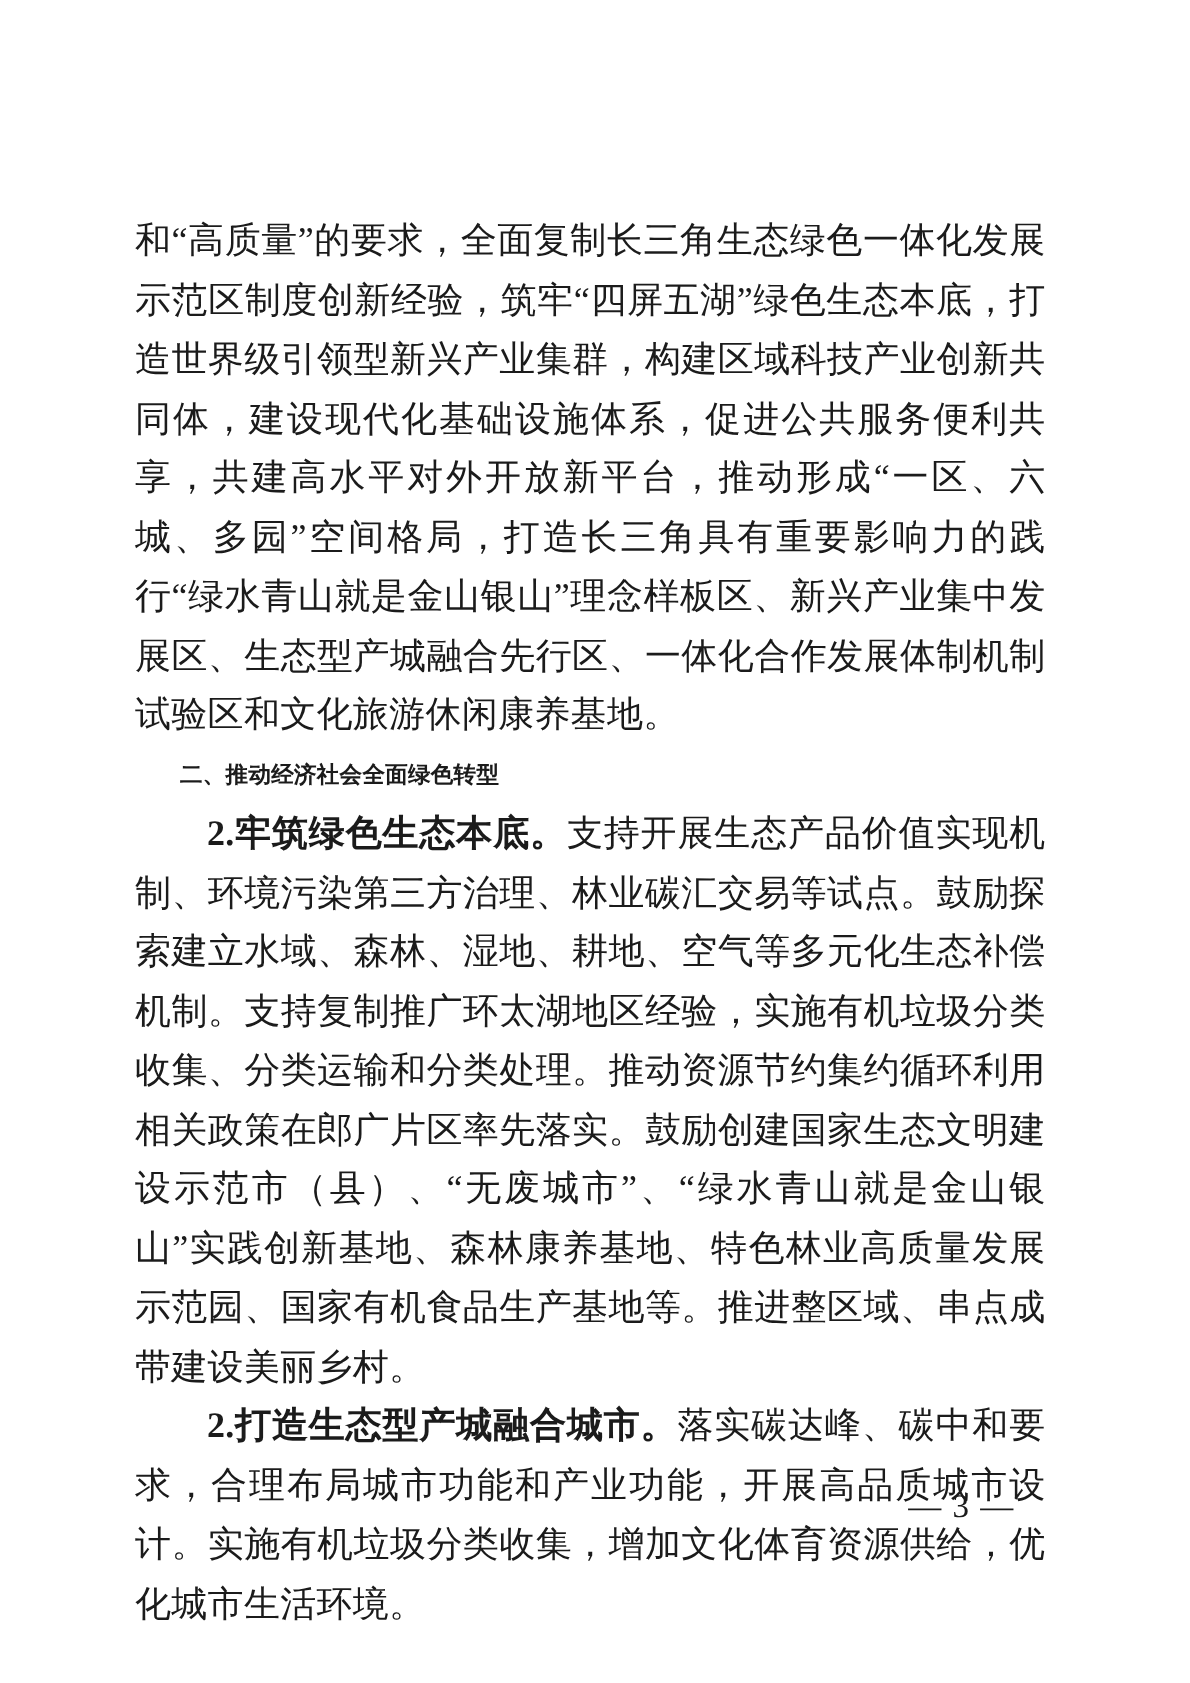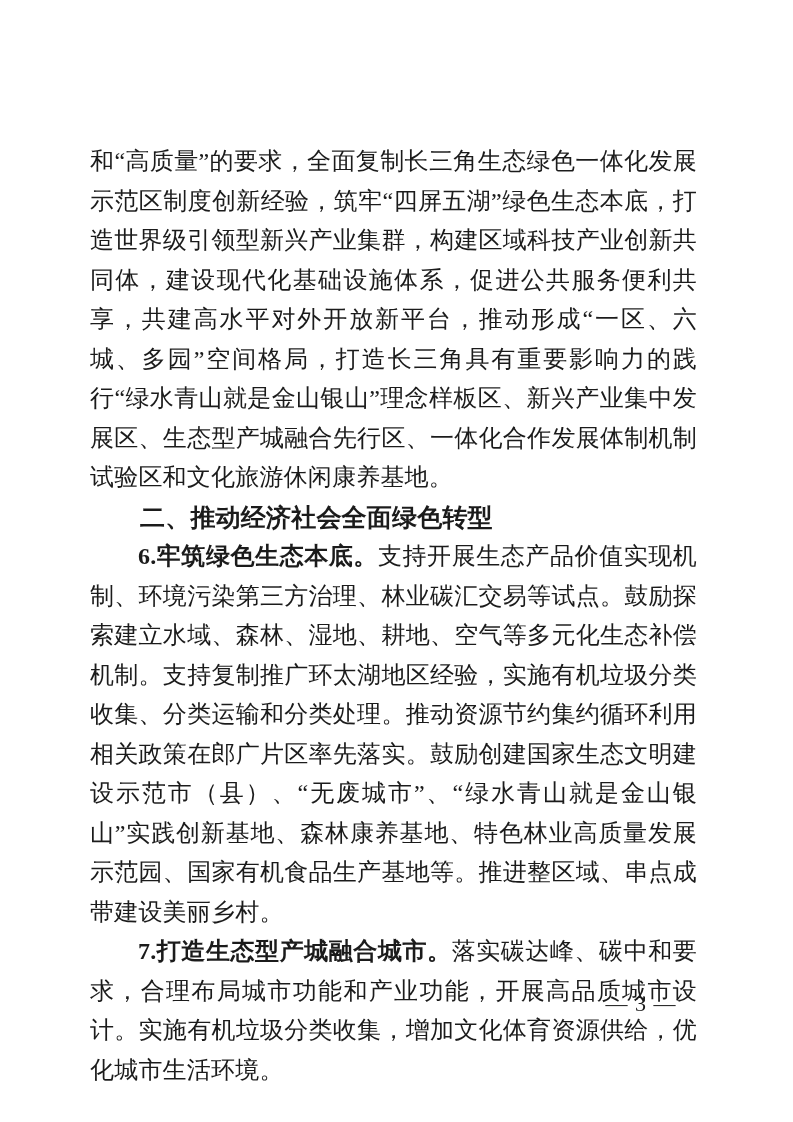--- a/index.html
+++ b/index.html
@@ -30,22 +30,22 @@
   .content p {
     margin: 0;
     padding: 0;
   }
   .para-indent {
     text-indent: 2em;
   }
   .section-heading {
     font-weight: bold;
     text-indent: 2em;
-    font-family: Liberation Sans, sans-serif;
-    font-size: 25px;
+    font-family: Liberation Mono, monospace;
+    font-size: 15px;
   }
   .lead {
     font-weight: bold;
   }
   .page-number {
     position: absolute;
     top: 991px;
     left: 596px;
     width: 90px;
     text-align: center;
@@ -55,17 +55,17 @@
     font-family: "Liberation Serif", "DejaVu Serif", serif;
   }
 </style>
 </head>
 <body>
 
 <div class="page">
   <div class="content">
     <p>和“高质量”的要求，全面复制长三角生态绿色一体化发展示范区制度创新经验，筑牢“四屏五湖”绿色生态本底，打造世界级引领型新兴产业集群，构建区域科技产业创新共同体，建设现代化基础设施体系，促进公共服务便利共享，共建高水平对外开放新平台，推动形成“一区、六城、多园”空间格局，打造长三角具有重要影响力的践行“绿水青山就是金山银山”理念样板区、新兴产业集中发展区、生态型产城融合先行区、一体化合作发展体制机制试验区和文化旅游休闲康养基地。</p>
     <p class="section-heading">二、推动经济社会全面绿色转型</p>
-    <p class="para-indent"><span class="lead">6.牢筑绿色生态本底。</span><span>支持开展生态产品价值实现机制、环境污染第三方治理、林业碳汇交易等试点。鼓励探索建立水域、森林、湿地、耕地、空气等多元化生态补偿机制。支持复制推广环太湖地区经验，实施有机垃圾分类收集、分类运输和分类处理。推动资源节约集约循环利用相关政策在郎广片区率先落实。鼓励创建国家生态文明建设示范市（县）、“无废城市”、“绿水青山就是金山银山”实践创新基地、森林康养基地、特色林业高质量发展示范园、国家有机食品生产基地等。推进整区域、串点成带建设美丽乡村。</span></p>
-    <p class="para-indent"><span class="lead">7.打造生态型产城融合城市。</span><span>落实碳达峰、碳中和要求，合理布局城市功能和产业功能，开展高品质城市设计。实施有机垃圾分类收集，增加文化体育资源供给，优化城市生活环境。</span></p>
+    <p class="para-indent"><span class="lead">2.牢筑绿色生态本底。</span><span>支持开展生态产品价值实现机制、环境污染第三方治理、林业碳汇交易等试点。鼓励探索建立水域、森林、湿地、耕地、空气等多元化生态补偿机制。支持复制推广环太湖地区经验，实施有机垃圾分类收集、分类运输和分类处理。推动资源节约集约循环利用相关政策在郎广片区率先落实。鼓励创建国家生态文明建设示范市（县）、“无废城市”、“绿水青山就是金山银山”实践创新基地、森林康养基地、特色林业高质量发展示范园、国家有机食品生产基地等。推进整区域、串点成带建设美丽乡村。</span></p>
+    <p class="para-indent"><span class="lead">2.打造生态型产城融合城市。</span><span>落实碳达峰、碳中和要求，合理布局城市功能和产业功能，开展高品质城市设计。实施有机垃圾分类收集，增加文化体育资源供给，优化城市生活环境。</span></p>
   </div>
   <div class="page-number">— 3 —</div>
 </div>
 
 </body></html>

